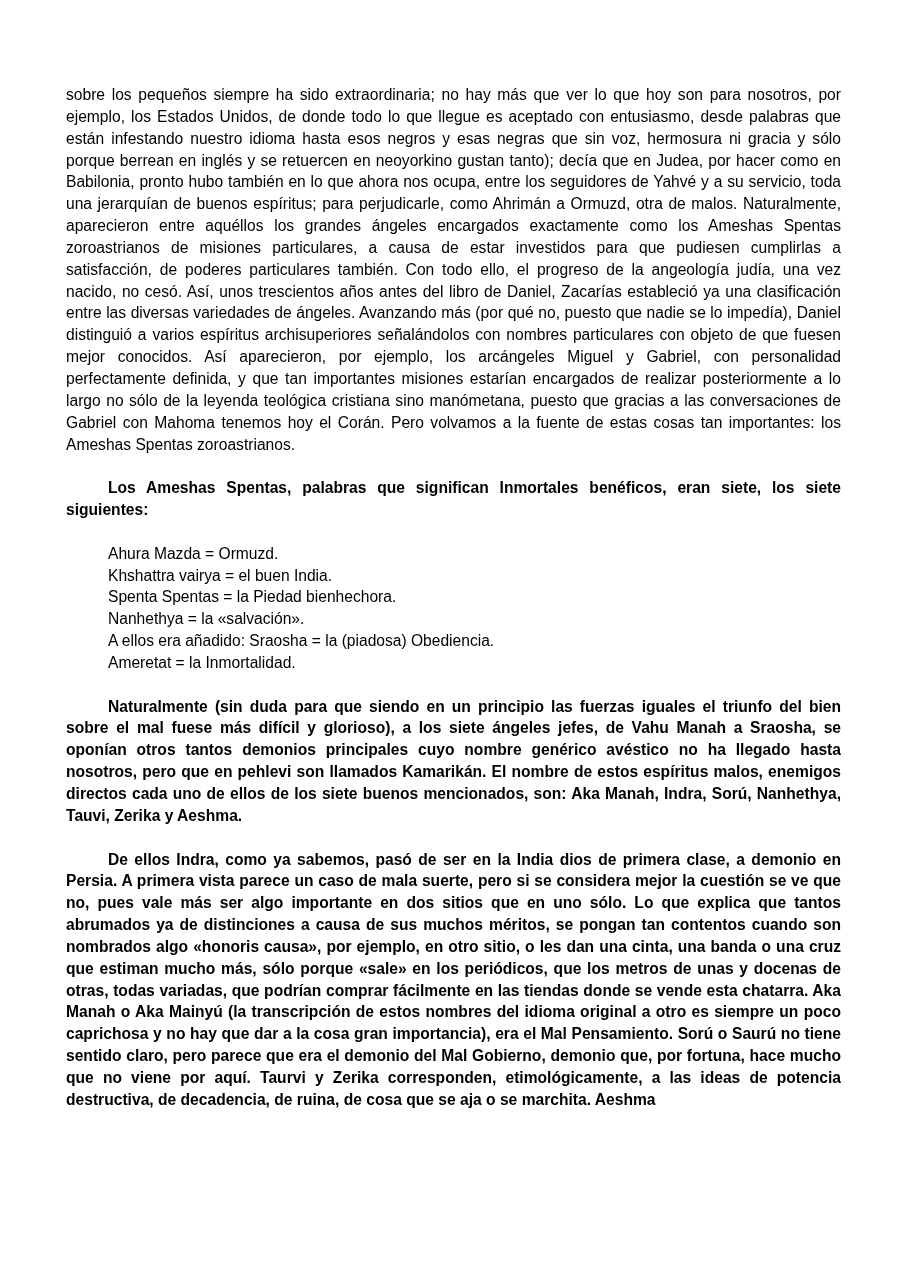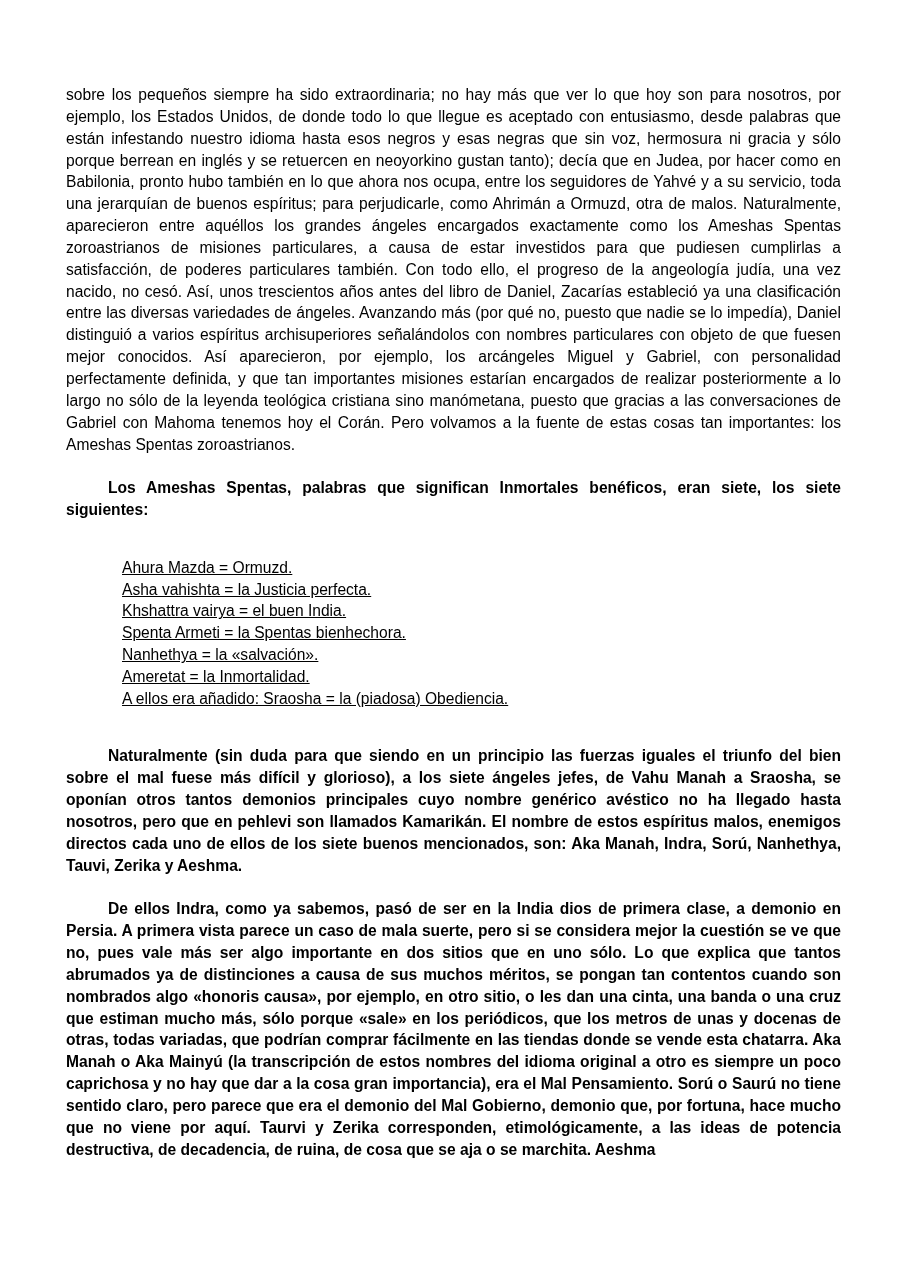--- a/index.html
+++ b/index.html
@@ -41,24 +41,23 @@
     text-indent: 42px;
     font-weight: bold;
   }
   p.body-par.no-indent {
     text-indent: 0;
   }
   .par-gap {
     height: 21.85px;
   }
   .list-block {
-    margin: 14px;
+    margin: 0;
     padding: 0;
     list-style: none;
-    text-decoration: underline;
   }
   .list-block li {
     margin: 0;
     padding: 0;
     margin-left: 42px;
     font-size: 15.6px;
     line-height: 21.85px;
     text-align: left;
     white-space: nowrap;
   }
@@ -72,26 +71,25 @@
     <p class="body-par no-indent">sobre los pequeños siempre ha sido extraordinaria; no hay más que ver lo que hoy son para nosotros, por ejemplo, los Estados Unidos, de donde todo lo que llegue es aceptado con entusiasmo, desde palabras que están infestando nuestro idioma hasta esos negros y esas negras que sin voz, hermosura ni gracia y sólo porque berrean en inglés y se retuercen en neoyorkino gustan tanto); decía que en Judea, por hacer como en Babilonia, pronto hubo también en lo que ahora nos ocupa, entre los seguidores de Yahvé y a su servicio, toda una jerarquían de buenos espíritus; para perjudicarle, como Ahrimán a Ormuzd, otra de malos. Naturalmente, aparecieron entre aquéllos los grandes ángeles encargados exactamente como los Ameshas Spentas zoroastrianos de misiones particulares, a causa de estar investidos para que pudiesen cumplirlas a satisfacción, de poderes particulares también. Con todo ello, el progreso de la angeología judía, una vez nacido, no cesó. Así, unos trescientos años antes del libro de Daniel, Zacarías estableció ya una clasificación entre las diversas variedades de ángeles. Avanzando más (por qué no, puesto que nadie se lo impedía), Daniel distinguió a varios espíritus archisuperiores señalándolos con nombres particulares con objeto de que fuesen mejor conocidos. Así aparecieron, por ejemplo, los arcángeles Miguel y Gabriel, con personalidad perfectamente definida, y que tan importantes misiones estarían encargados de realizar posteriormente a lo largo no sólo de la leyenda teológica cristiana sino manómetana, puesto que gracias a las conversaciones de Gabriel con Mahoma tenemos hoy el Corán. Pero volvamos a la fuente de estas cosas tan importantes: los Ameshas Spentas zoroastrianos.</p>
 
     <div class="par-gap"></div>
 
     <p class="body-par indent">Los Ameshas Spentas, palabras que significan Inmortales benéficos, eran siete, los siete siguientes:</p>
 
     <div class="par-gap"></div>
 
     <ul class="list-block">
       <li>Ahura Mazda = Ormuzd.</li>
-      <li>Asha vahishta = la Justicia perfecta.</li>
       <li>Khshattra vairya = el buen India.</li>
-      <li>Spenta Armeti = la Spentas bienhechora.</li>
+      <li>Spenta Spentas = la Piedad bienhechora.</li>
       <li>Nanhethya = la «salvación».</li>
+      <li>A ellos era añadido: Sraosha = la (piadosa) Obediencia.</li>
       <li>Ameretat = la Inmortalidad.</li>
-      <li>A ellos era añadido: Sraosha = la (piadosa) Obediencia.</li>
     </ul>
 
     <div class="par-gap"></div>
 
     <p class="body-par indent">Naturalmente (sin duda para que siendo en un principio las fuerzas iguales el triunfo del bien sobre el mal fuese más difícil y glorioso), a los siete ángeles jefes, de Vahu Manah a Sraosha, se oponían otros tantos demonios principales cuyo nombre genérico avéstico no ha llegado hasta nosotros, pero que en pehlevi son llamados Kamarikán. El nombre de estos espíritus malos, enemigos directos cada uno de ellos de los siete buenos mencionados, son: Aka Manah, Indra, Sorú, Nanhethya, Tauvi, Zerika y Aeshma.</p>
 
     <div class="par-gap"></div>
 
     <p class="body-par indent">De ellos Indra, como ya sabemos, pasó de ser en la India dios de primera clase, a demonio en Persia. A primera vista parece un caso de mala suerte, pero si se considera mejor la cuestión se ve que no, pues vale más ser algo importante en dos sitios que en uno sólo. Lo que explica que tantos abrumados ya de distinciones a causa de sus muchos méritos, se pongan tan contentos cuando son nombrados algo «honoris causa», por ejemplo, en otro sitio, o les dan una cinta, una banda o una cruz que estiman mucho más, sólo porque «sale» en los periódicos, que los metros de unas y docenas de otras, todas variadas, que podrían comprar fácilmente en las tiendas donde se vende esta chatarra. Aka Manah o Aka Mainyú (la transcripción de estos nombres del idioma original a otro es siempre un poco caprichosa y no hay que dar a la cosa gran importancia), era el Mal Pensamiento. Sorú o Saurú no tiene sentido claro, pero parece que era el demonio del Mal Gobierno, demonio que, por fortuna, hace mucho que no viene por aquí. Taurvi y Zerika corresponden, etimológicamente, a las ideas de potencia destructiva, de decadencia, de ruina, de cosa que se aja o se marchita. Aeshma</p>
 

